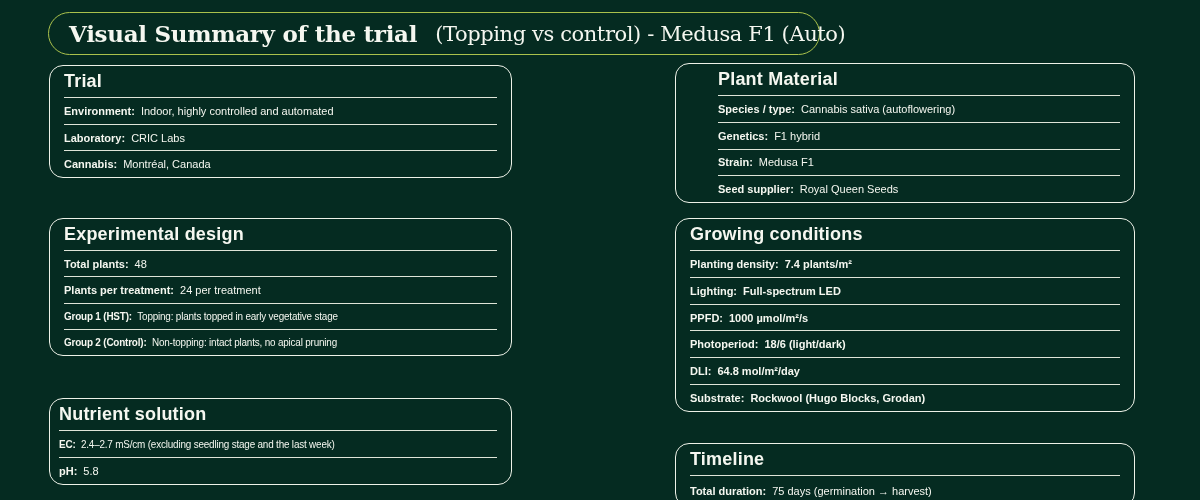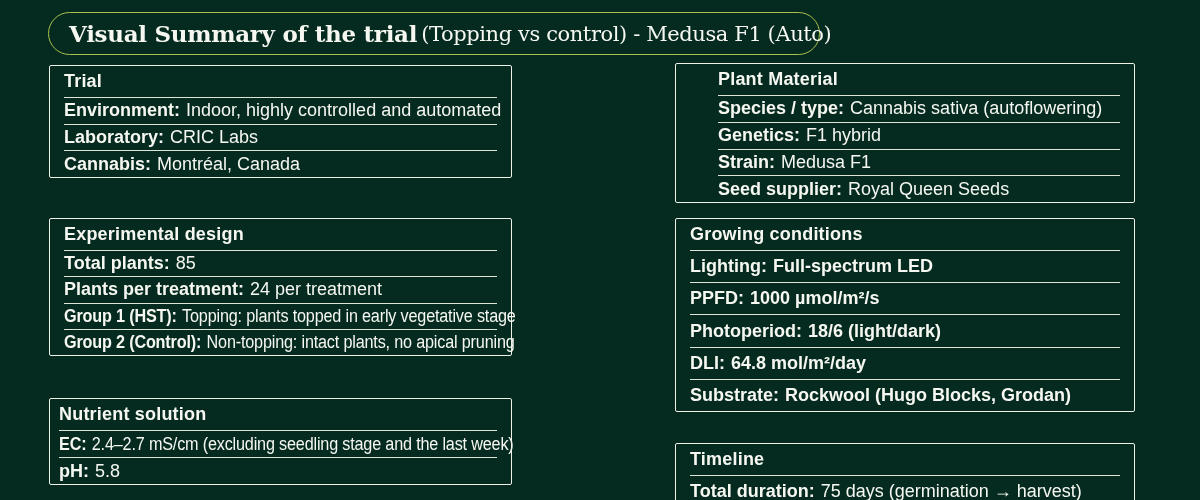--- a/index.html
+++ b/index.html
@@ -25,40 +25,40 @@
     position:absolute;left:48px;top:12px;
     width:772px;height:43px;
     border:1.5px solid var(--accent);
     border-radius:22px;
     display:flex;align-items:center;
     padding:0 20px;
     white-space:nowrap;
     font-family:"DejaVu Serif",serif;
   }
   .t-bold{font-weight:700;font-size:23px;letter-spacing:-.3px;}
-  .t-reg{font-weight:400;font-size:21px;margin-left:4px;letter-spacing:-.4px;}
+  .t-reg{font-weight:400;font-size:21px;margin-left:18px;letter-spacing:-.4px;}
   
   .box{
     position:absolute;
     border:1.5px solid var(--box-border);
-    border-radius:2px;
+    border-radius:14px;
     padding:0 14px;
     display:flex;flex-direction:column;
   }
   .h{
     flex:none;height:32px;
     display:flex;align-items:center;
     border-bottom:1px solid var(--sep);
     font-weight:700;font-size:18px;letter-spacing:.2px;
   }
   .row{
     flex:1;
     display:flex;align-items:center;
     border-bottom:1px solid var(--sep);
-    font-size:18px;
+    font-size:11px;
     white-space:nowrap;overflow:visible;
   }
   .row:last-child{border-bottom:0;}
   .rt{display:flex;align-items:baseline;white-space:nowrap;}
   .lbl{font-weight:700;margin-right:6px;}
   .val{font-weight:400;}
   .cond .rt{transform:scaleX(.9);transform-origin:left center;letter-spacing:-.2px;}
   .allbold .val{font-weight:700;}
   #box-trial   {left:49px; top:65px; width:463px;height:113px;}
   #box-exp     {left:49px; top:218px;width:463px;height:138px;}
@@ -97,21 +97,21 @@
           <span class="val">Montréal, Canada</span>
         </span>
     </div>
   </div>
 
   <div class="box" id="box-exp">
     <div class="h">Experimental design</div>
     <div class="row">
       <span class="rt">
           <span class="lbl">Total plants:</span>
-          <span class="val">85</span>
+          <span class="val">48</span>
         </span>
     </div>
     <div class="row">
       <span class="rt">
           <span class="lbl">Plants per treatment:</span>
           <span class="val">24 per treatment</span>
         </span>
     </div>
     <div class="row cond">
       <span class="rt">
@@ -168,20 +168,26 @@
           <span class="lbl">Seed supplier:</span>
           <span class="val">Royal Queen Seeds</span>
         </span>
     </div>
   </div>
 
   <div class="box allbold" id="box-grow">
     <div class="h">Growing conditions</div>
     <div class="row">
       <span class="rt">
+          <span class="lbl">Planting density:</span>
+          <span class="val">7.4 plants/m²</span>
+        </span>
+    </div>
+    <div class="row">
+      <span class="rt">
           <span class="lbl">Lighting:</span>
           <span class="val">Full-spectrum LED</span>
         </span>
     </div>
     <div class="row">
       <span class="rt">
           <span class="lbl">PPFD:</span>
           <span class="val">1000 µmol/m²/s</span>
         </span>
     </div>

